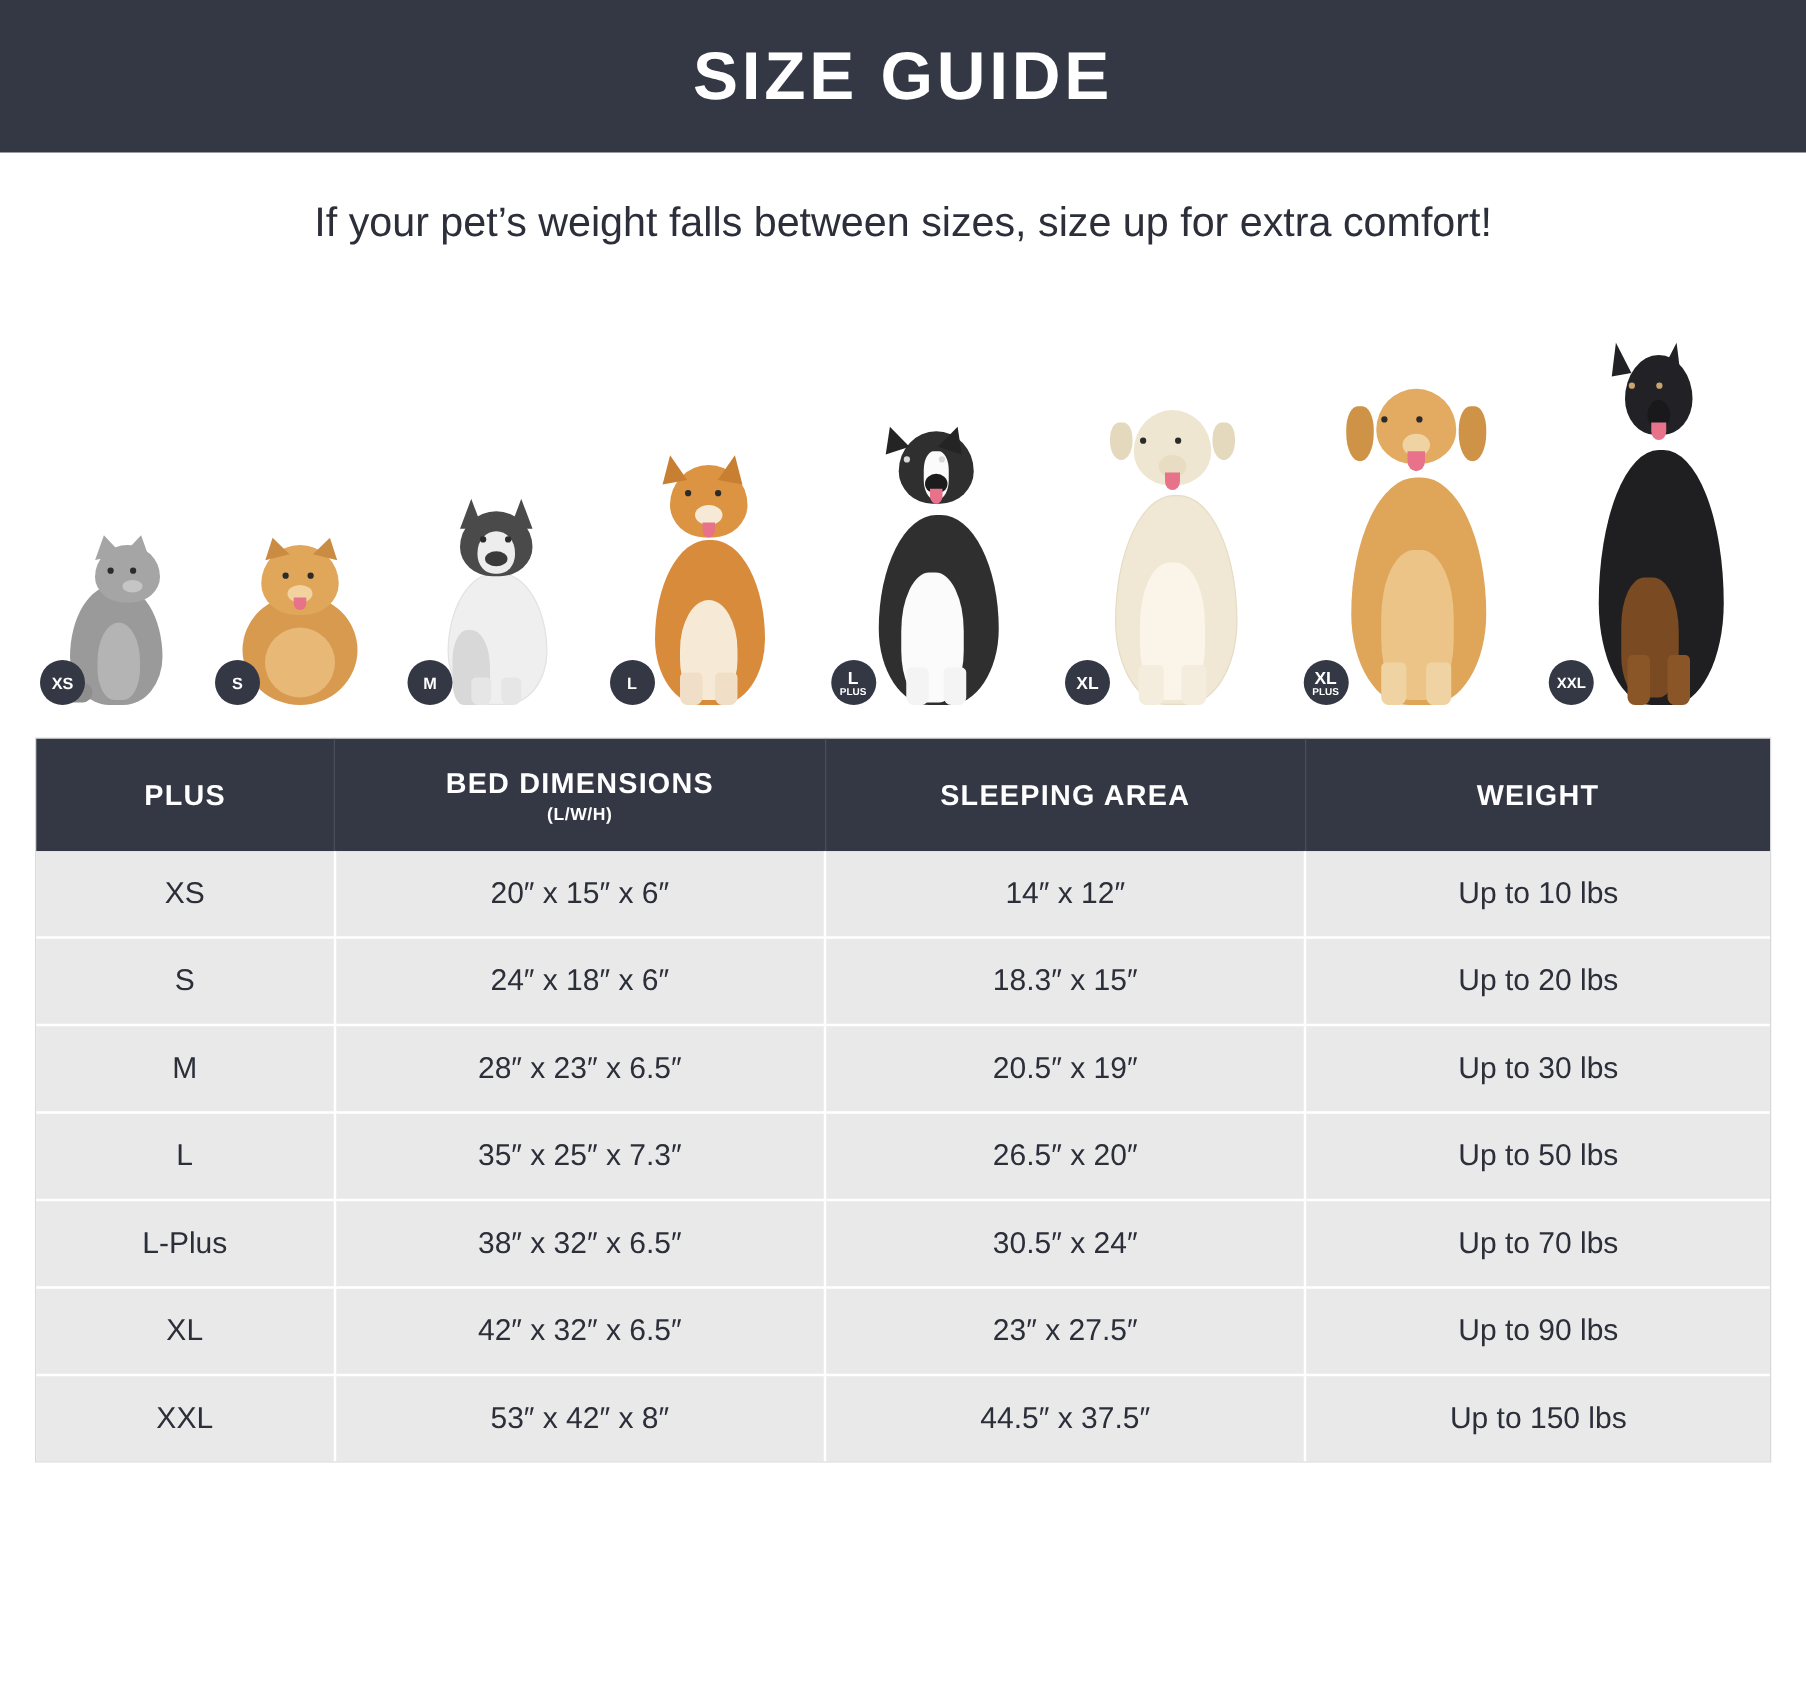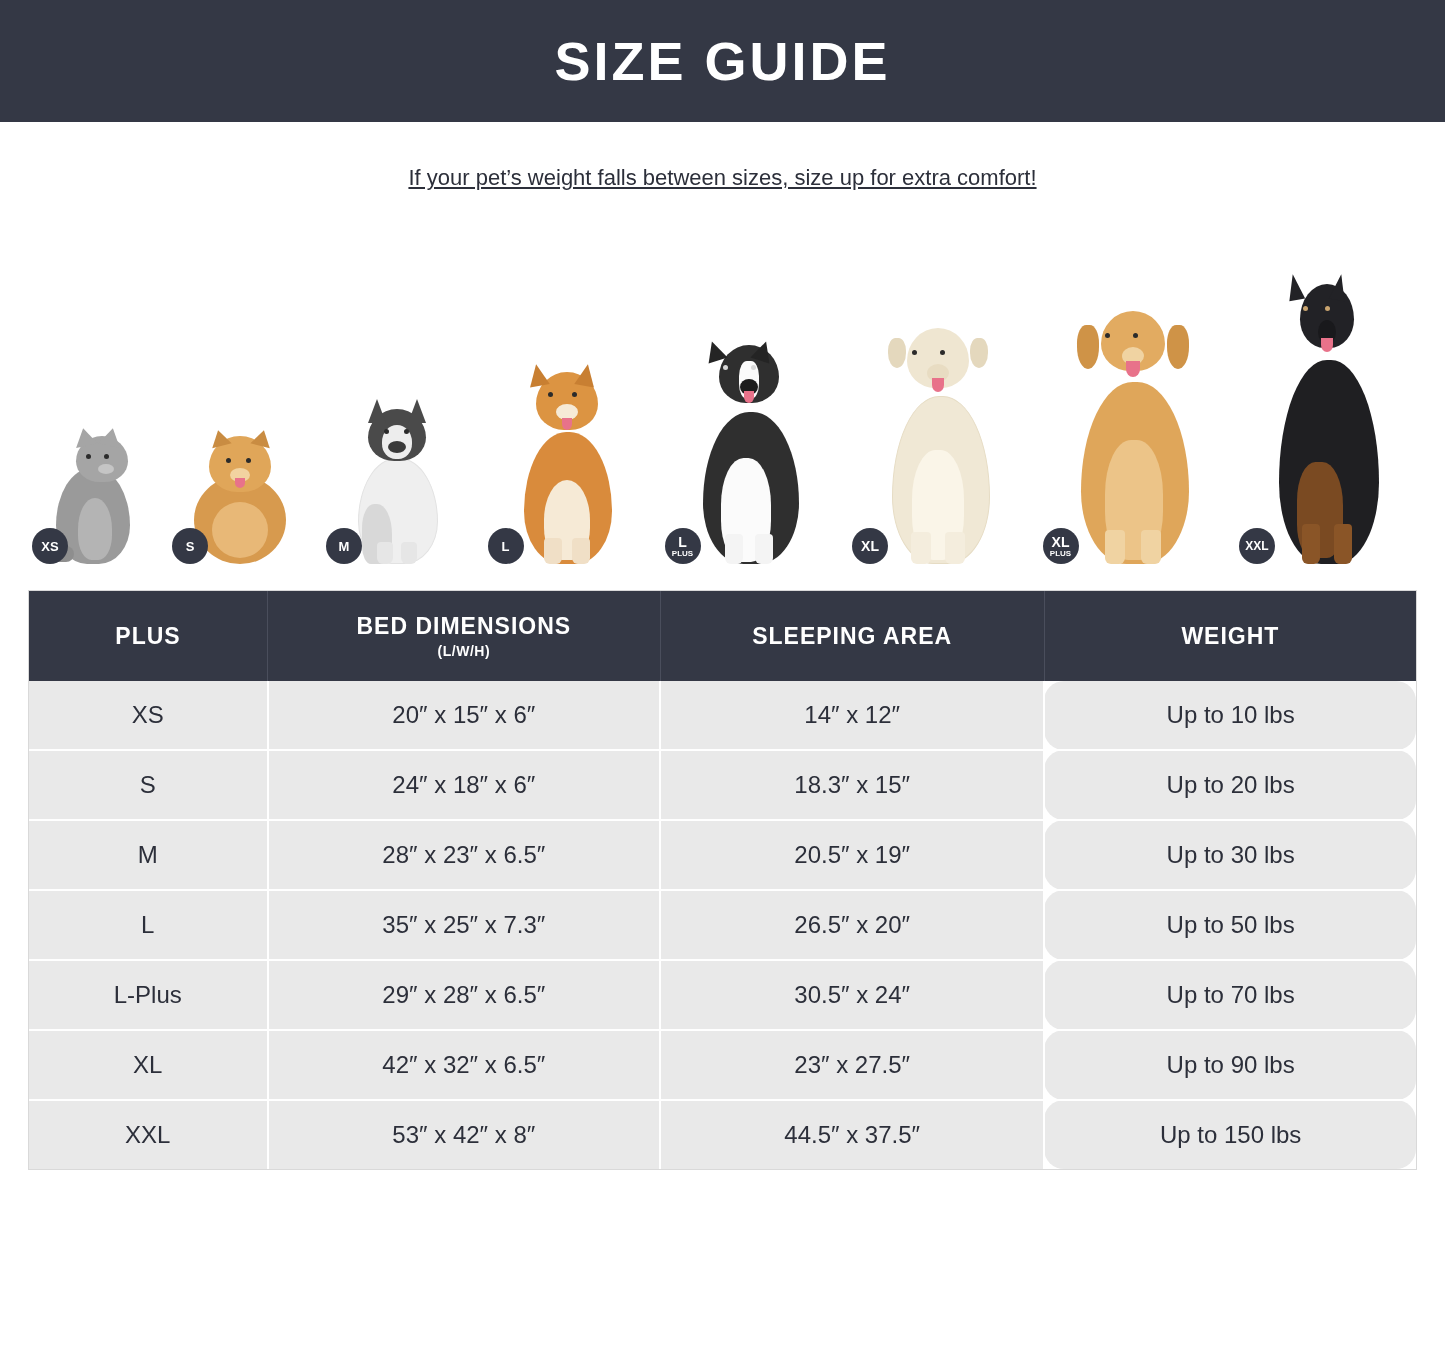--- a/index.html
+++ b/index.html
@@ -30,24 +30,23 @@
   }
 
   
   .subtitle-wrap {
     height: 112px;
     display: flex;
     align-items: center;
     justify-content: center;
   }
   .subtitle {
-    font-size: 22px;
+    font-size: 33px;
     color: #2c2f3a;
     text-align: center;
-    text-decoration: underline;
   }
 
   
   .pets-row {
     position: relative;
     height: 330px;
     margin: 0 28px 0 28px;
     display: flex;
     align-items: flex-end;
     justify-content: space-between;
@@ -155,21 +154,21 @@
   }
   tbody td {
     font-size: 24px;
     text-align: center;
     padding: 20px 6px;
     background: #e9e9e9;
     border-bottom: 2px solid #ffffff;
     border-right: 2px solid #ffffff;
     color: #2c2f3a;
   }
-  tbody td:last-child { border-right: none; border-radius: 20px; }
+  tbody td:last-child { border-right: none; }
   tbody tr:last-child td { border-bottom: none; }
   col.c1 { width: 17.2%; }
   col.c2 { width: 28.3%; }
   col.c3 { width: 27.7%; }
   col.c4 { width: 26.8%; }
 </style>
 </head>
 <body>
 
 <div class="header">
@@ -398,21 +397,21 @@
         <td>Up to 30 lbs</td>
       </tr>
       <tr>
         <td>L</td>
         <td>35″ x 25″ x 7.3″</td>
         <td>26.5″ x 20″</td>
         <td>Up to 50 lbs</td>
       </tr>
       <tr>
         <td>L-Plus</td>
-        <td>29″ x 28″ x 6.5″</td>
+        <td>38″ x 32″ x 6.5″</td>
         <td>30.5″ x 24″</td>
         <td>Up to 70 lbs</td>
       </tr>
       <tr>
         <td>XL</td>
         <td>42″ x 32″ x 6.5″</td>
         <td>23″ x 27.5″</td>
         <td>Up to 90 lbs</td>
       </tr>
       <tr>

